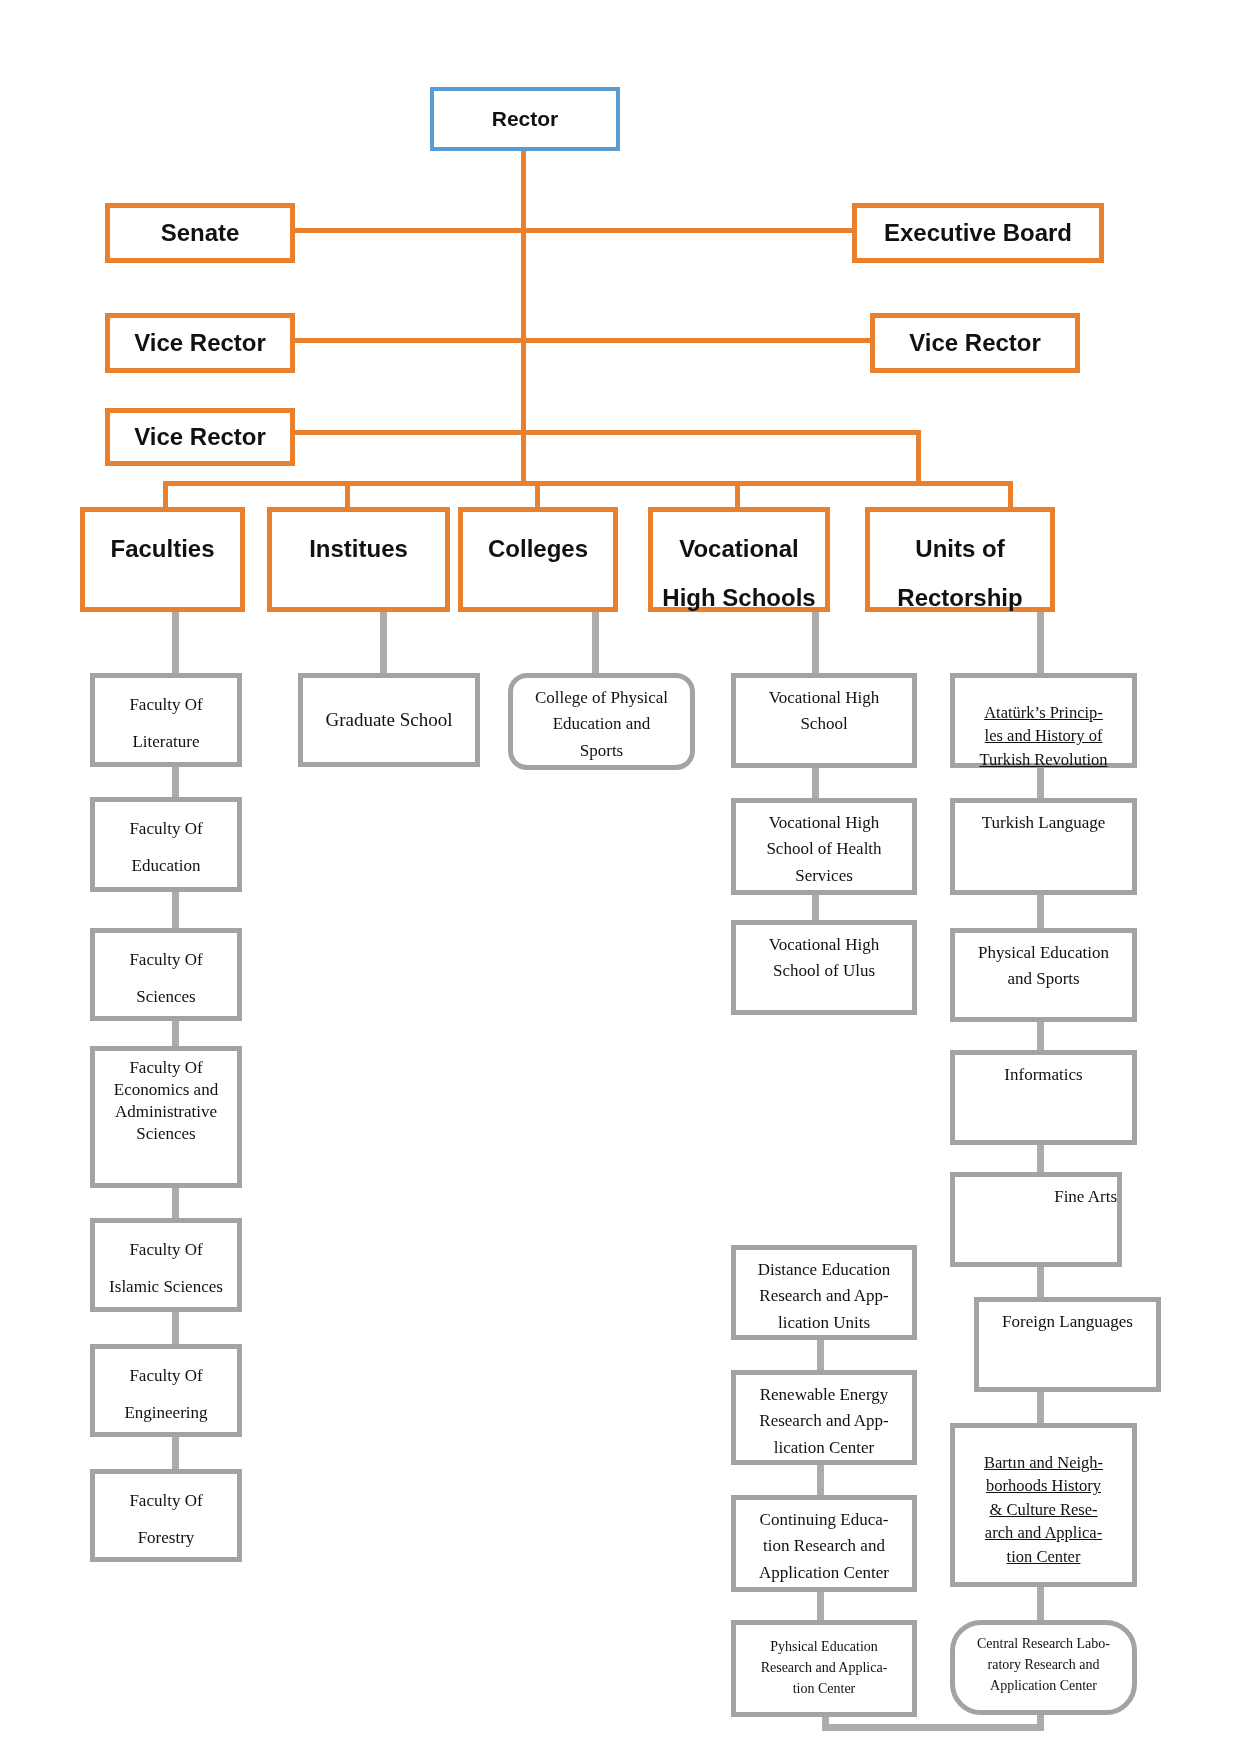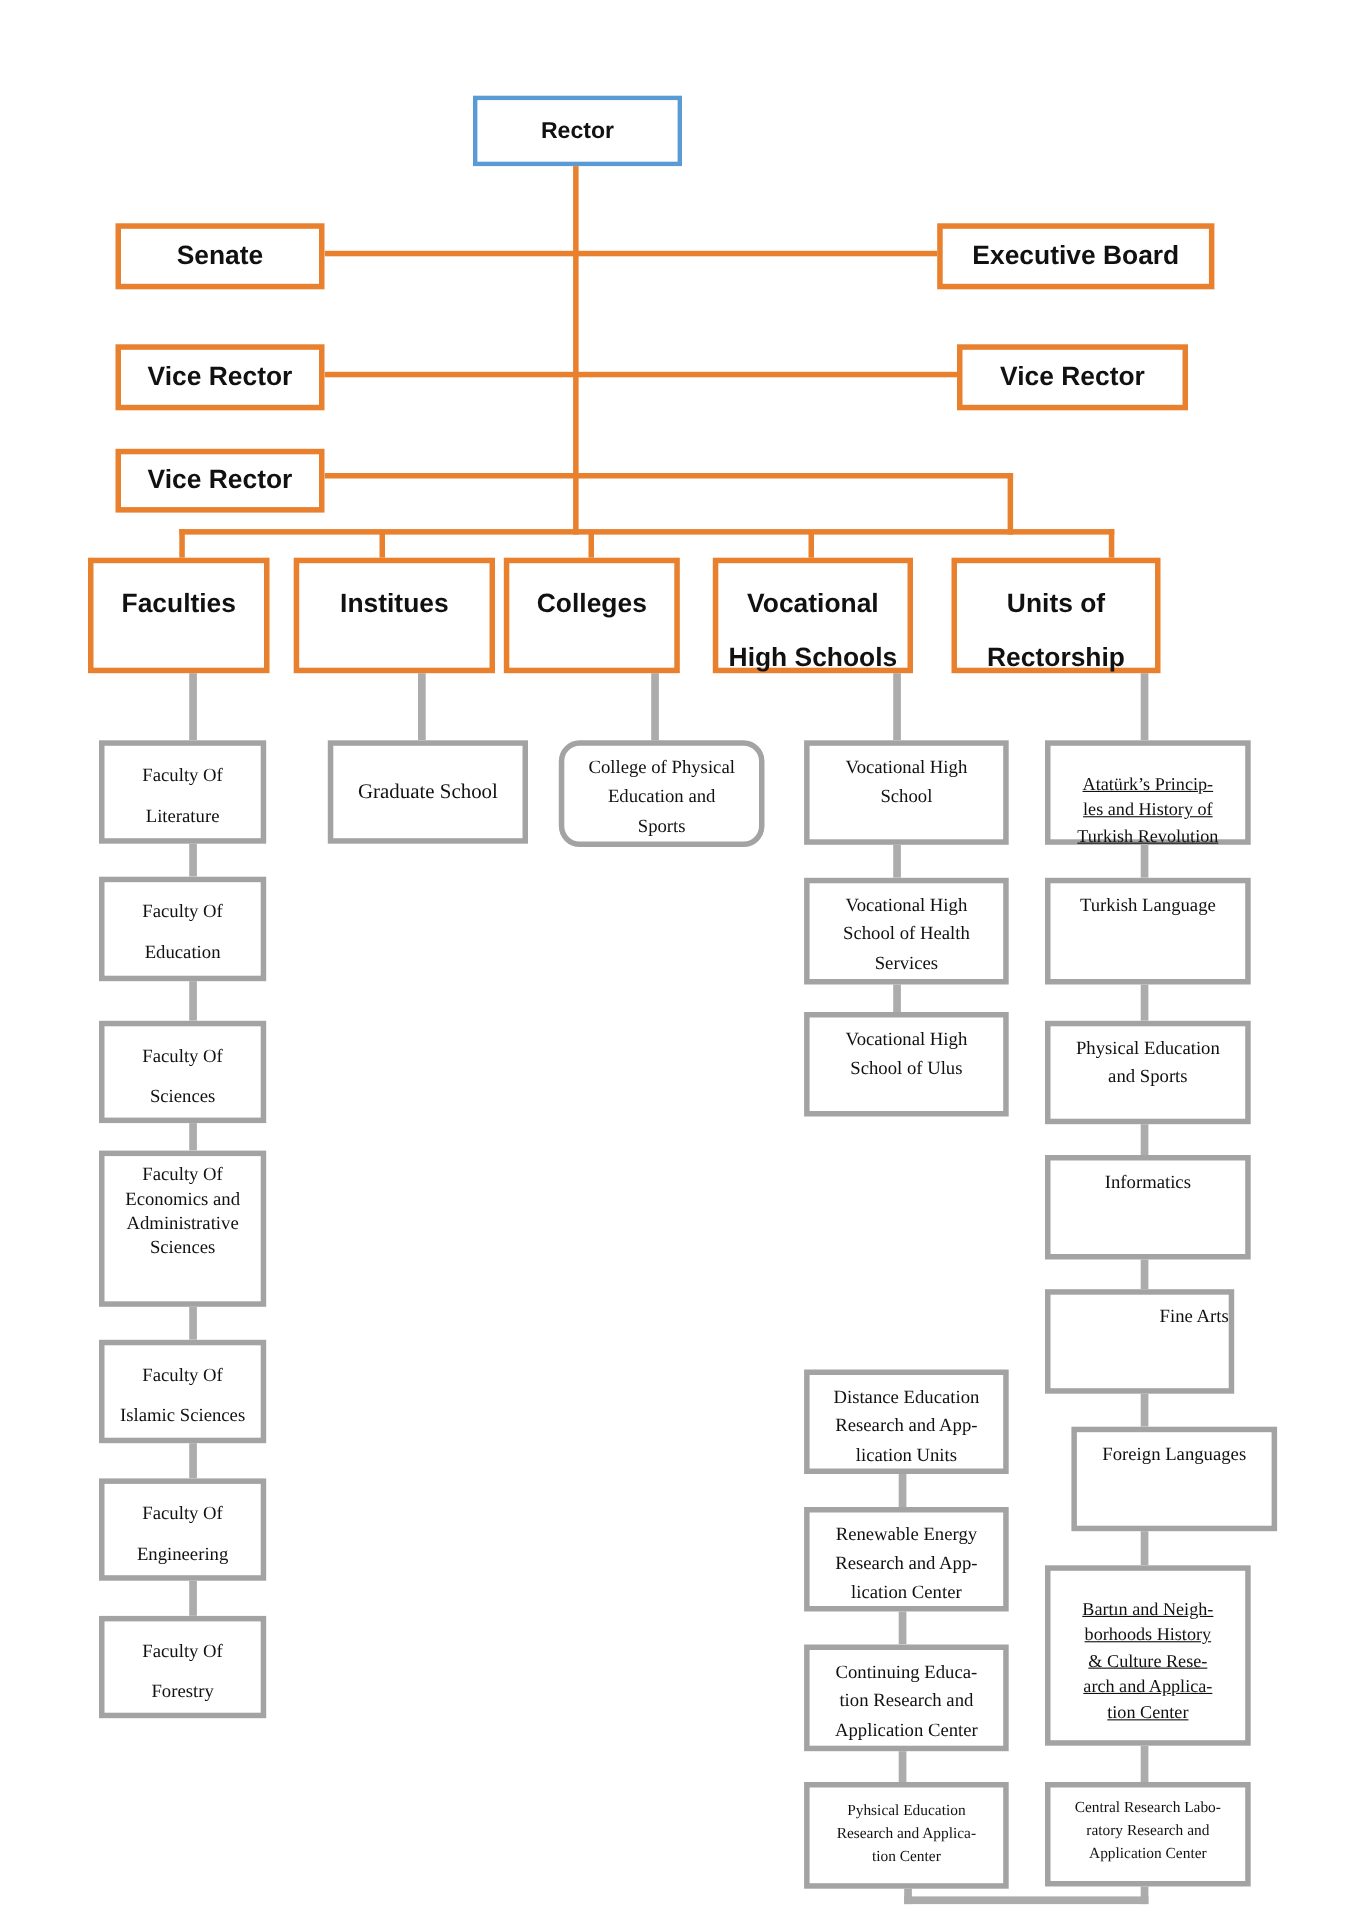--- a/index.html
+++ b/index.html
@@ -142,21 +142,21 @@
   <div class="box gray top1" style="left:950px;top:1172px;width:172px;height:95px;text-align:right;">Fine Arts</div>
   <div class="gc" style="left:1037px;top:1267px;width:7px;height:30px;"></div>
   <div class="box gray top1" style="left:950px;top:1297px;width:187px;height:95px;margin-left:24px;">Foreign Languages</div>
   <div class="gc" style="left:1037px;top:1392px;width:7px;height:31px;"></div>
   <div class="box gray lh13" style="left:950px;top:1423px;width:187px;height:164px;">Bartın and Neigh-
 borhoods History
 &amp; Culture Rese-
 arch and Applica-
 tion Center</div>
   <div class="gc" style="left:1037px;top:1587px;width:7px;height:33px;"></div>
-  <div class="box gray small2" style="left:950px;top:1620px;width:187px;height:95px;">Central Research Labo-
+  <div class="box gray small2" style="left:950px;top:1620px;width:187px;height:95px;border-radius:31px;">Central Research Labo-
 ratory Research and
 Application Center</div>
 
   <div class="gc" style="left:822px;top:1717px;width:7px;height:14px;"></div>
   <div class="gc" style="left:822px;top:1724px;width:222px;height:7px;"></div>
   <div class="gc" style="left:1037px;top:1715px;width:7px;height:16px;"></div>
 
 </div>
 
 </body></html>

